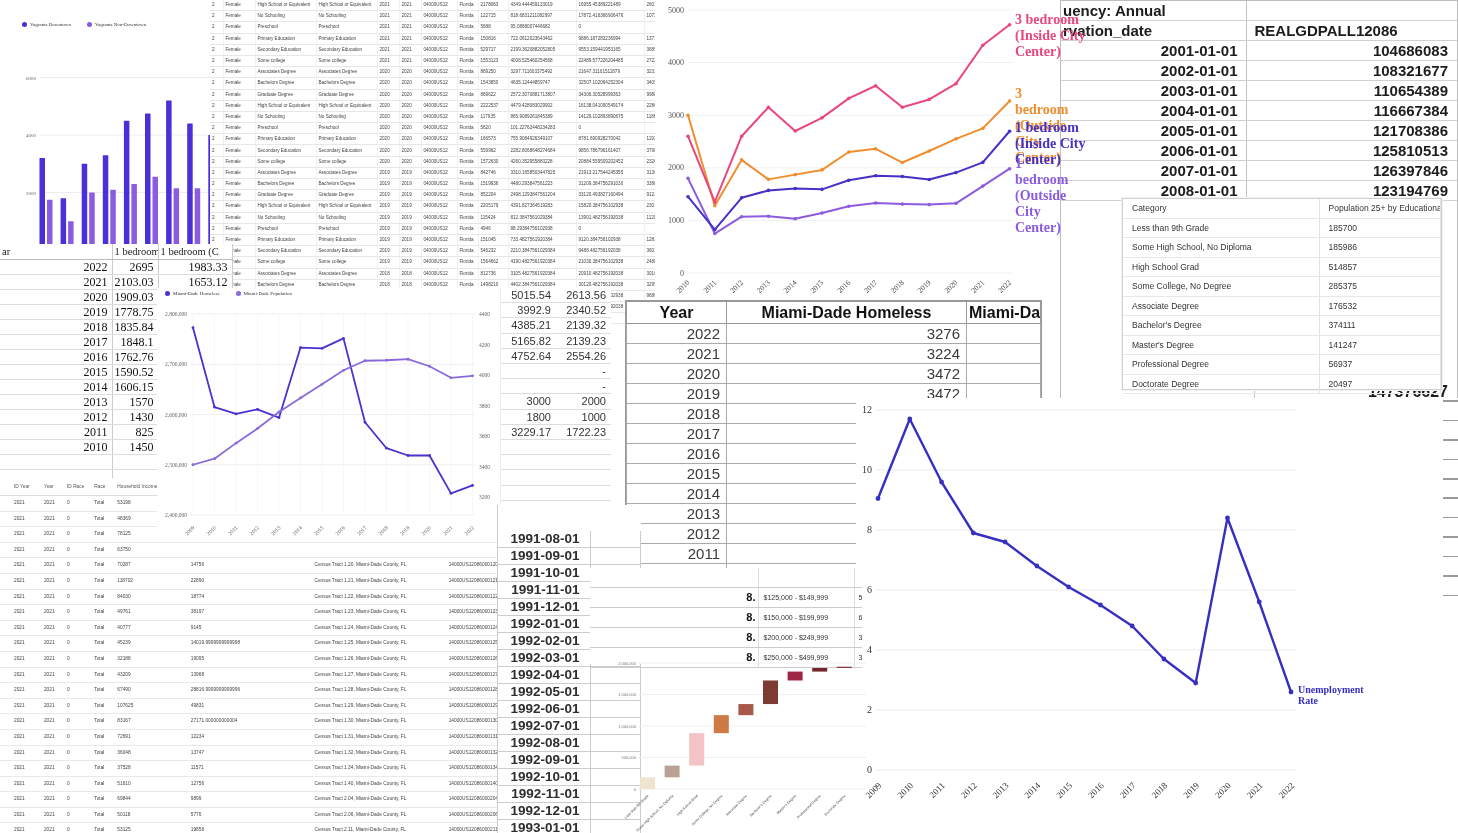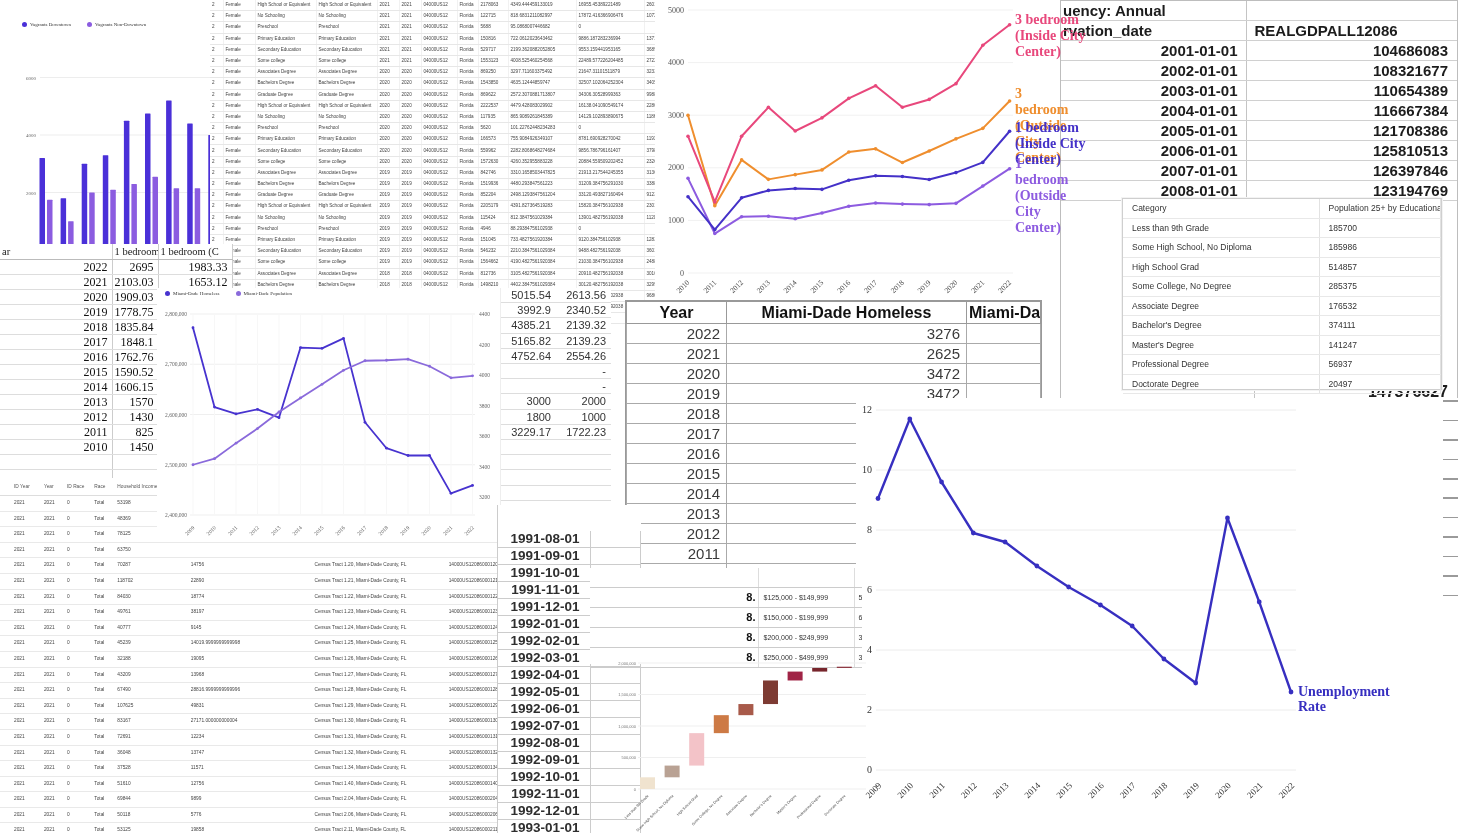--- a/index.html
+++ b/index.html
@@ -78,21 +78,21 @@
   #income td:nth-child(1){text-align:right;font-weight:bold;font-size:11px;color:#111;padding-right:2px;}
   #income td:nth-child(2){font-size:7px;color:#333;border-left:1px solid #ddd;padding-left:5px;}
   #income td:nth-child(3){font-size:7px;color:#333;border-left:1px solid #ddd;padding-left:4px;}
 
   
   #p-waterfall{left:610px;top:658px;width:268px;height:175px;z-index:8;background:transparent;}
 
   
   #p-unemp{left:856px;top:398px;width:602px;height:435px;z-index:6;}
   #unemp-label{position:absolute;left:442px;top:286px;width:88px;font-family:"Liberation Serif","DejaVu Serif",serif;
-      font-weight:bold;font-size:14px;line-height:1.1;}
+      font-weight:bold;font-size:10px;line-height:1.1;}
   #unemp-dashes{position:absolute;right:0;top:2px;width:15px;height:214px;
       background:repeating-linear-gradient(to bottom,#9a9a9a 0 1.5px,transparent 1.5px 19.5px);}
 </style>
 </head>
 <body>
 
 <div id="stage">
 
   <div id="p-bar" class="panel">
     <div id="bar-legend" class="mini-legend">
@@ -1039,21 +1039,21 @@
       </tr>
         </thead>
       <tbody>
           <tr>
             <td>2022</td>
             <td>3276</td>
             <td></td>
           </tr>
           <tr>
             <td>2021</td>
-            <td>2625</td>
+            <td>3224</td>
             <td></td>
           </tr>
           <tr>
             <td>2020</td>
             <td>3472</td>
             <td></td>
           </tr>
           <tr>
             <td>2019</td>
             <td>3472</td>

